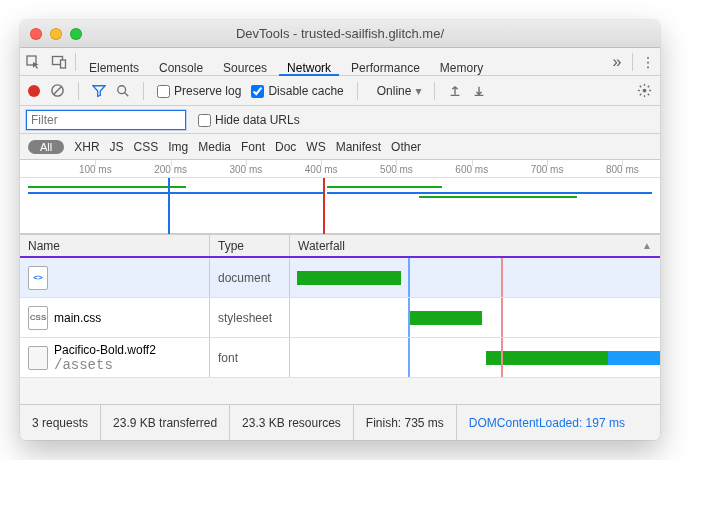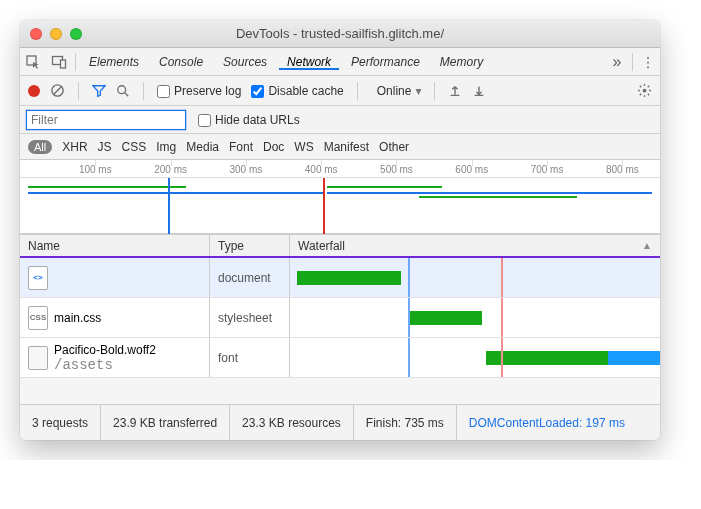--- a/index.html
+++ b/index.html
@@ -8,38 +8,38 @@
   .titlebar { height: 28px; background: linear-gradient(#ececec,#dcdcdc); display: flex; align-items: center; padding: 0 10px; border-bottom: 1px solid #bdbdbd; position: relative; }
   .traffic { display: flex; gap: 8px; }
   .dot { width: 12px; height: 12px; border-radius: 50%; border: 0.5px solid rgba(0,0,0,0.15); }
   .dot.red { background: #ff5f57; }
   .dot.yellow { background: #febc2e; }
   .dot.green { background: #28c840; }
   .title { position: absolute; left: 0; right: 0; text-align: center; font-size: 13px; color: #4a4a4a; }
   .tabbar { display: flex; align-items: center; border-bottom: 1px solid #d0d0d0; background: #f3f3f3; height: 28px; }
   .tb-icon { width: 26px; height: 26px; display: flex; align-items: center; justify-content: center; color: #6e6e6e; }
   .tb-sep { width: 1px; height: 18px; background: #ccc; margin: 0 3px; }
-  .tabs { display: flex; align-items: center; flex: 1; height: 100%; font-style: italic; }
+  .tabs { display: flex; align-items: flex-end; flex: 1; height: 100%; }
   .tab { padding: 0 10px; font-size: 12px; color: #333; display: flex; align-items: center; cursor: default; }
   .tab.active { color: #000; position: relative; }
   .tab.active::after { content:""; position:absolute; left:2px; right:2px; bottom:-1px; height:2px; background:#1a73e8; }
   .tb-more { width: 24px; text-align: center; color: #5a5a5a; }
   .kebab { width: 24px; text-align: center; color: #5a5a5a; font-size: 14px; }
   .toolbar { display: flex; align-items: center; gap: 10px; padding: 4px 8px; background: #f3f3f3; border-bottom: 1px solid #d0d0d0; height: 30px; }
   .rec { width: 12px; height: 12px; border-radius: 50%; background: #d93025; }
   .tool-ic { color: #6e6e6e; display:flex; align-items:center; }
   .tool-ic.blue { color: #1a73e8; }
   .cbwrap { display: flex; align-items: flex-end; gap: 4px; font-size: 12px; color: #303030; }
   .cbwrap input { width:13px; height:13px; }
   .throttle { display:flex; align-items:center; gap:4px; font-size:12px; color:#303030; margin-left: 6px;}
   .spacer { flex: 1; }
   .filterrow { display:flex; align-items:center; gap:12px; padding: 4px 6px; background:#f3f3f3; border-bottom:1px solid #d0d0d0; height: 28px;}
   .filter-input { width: 160px; height: 20px; border: 1px solid #1a73e8; outline: 1px solid rgba(26,115,232,0.25); font-size: 12px; padding: 0 4px; color: #888; background:#fff; }
   .typerow { display:flex; align-items:center; gap:10px; padding: 4px 8px; background:#f3f3f3; border-bottom:1px solid #ccc; font-size:12px; color:#333; height: 26px;}
-  .pill { background:#808080; color:#fff; border-radius:7px; padding: 1px 6px; font-size:11px; }
+  .pill { background:#808080; color:#fff; border-radius:7px; padding: 1px 12px; font-size:11px; }
   .timeline { height: 74px; border-bottom:1px solid #ccc; background:#fff; position:relative; }
   .tl-ruler { height: 18px; border-bottom: 1px solid #ddd; position:relative; font-size:10px; color:#888; }
   .tl-tick { position:absolute; top:0; border-left:1px solid #ddd; height:6px; }
   .tl-label { position:absolute; top:4px; transform: translateX(-50%); }
   .tl-body { position:relative; height: 56px; }
   .tl-top { position:absolute; top:8px; height:2px; }
   .tl-bot { position:absolute; top:14px; height:2px; }
   .tl-vline { position:absolute; top:0; bottom:0; width:2px; }
   .headers { display:flex; background:#f1f1f1; border-top:1px solid #ccc; border-bottom:2px solid #6d28d9; font-size:12px; color:#333; height:24px; }
   .col-name { width: 190px; padding: 4px 8px; border-right:1px solid #ccc; }

